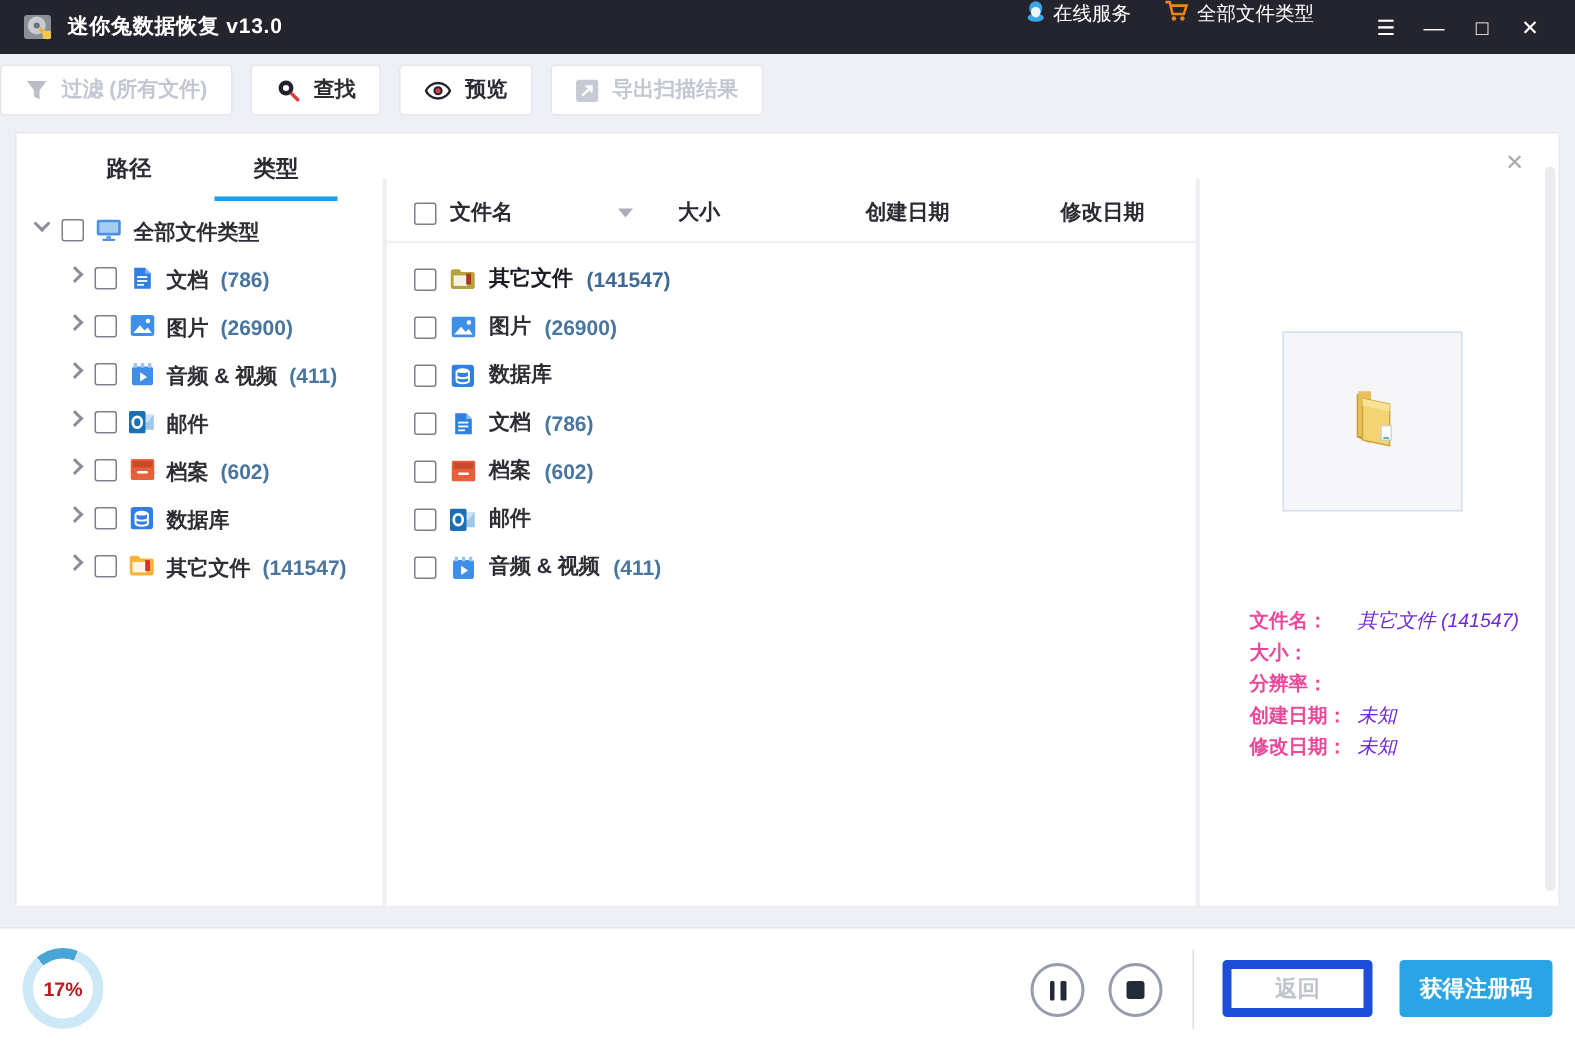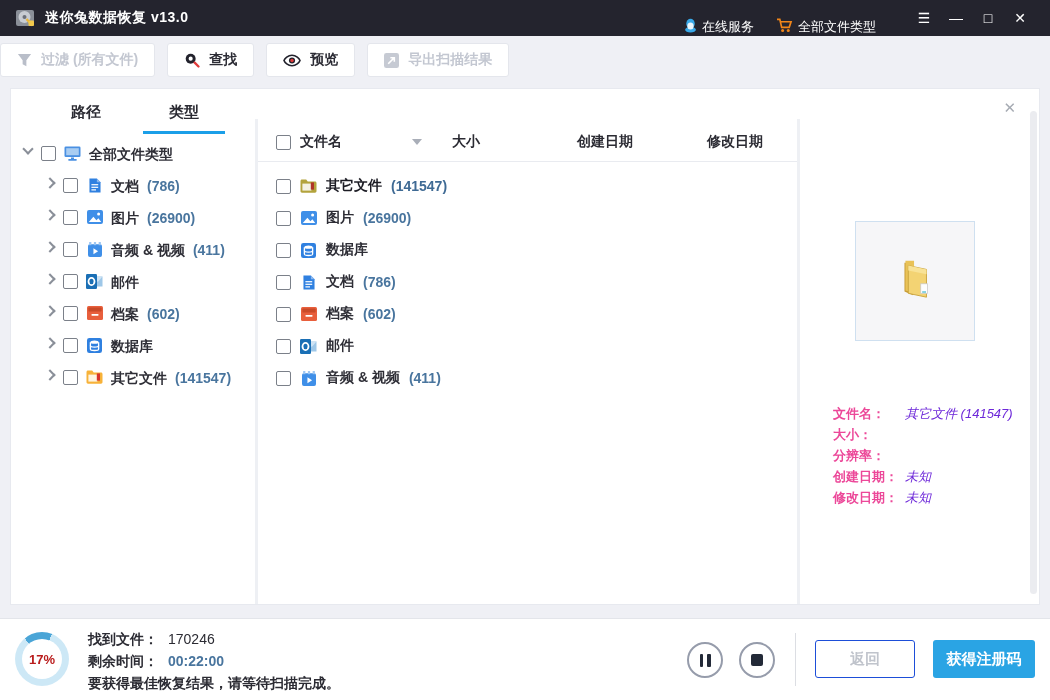--- a/index.html
+++ b/index.html
@@ -7,21 +7,21 @@
     width:1050px;height:700px;position:relative;overflow:hidden;
     background:#eff0f5;
     font-family:"Liberation Sans","DejaVu Sans",sans-serif;
     color:#2b2b33;
     -webkit-font-smoothing:antialiased;
   }
   
   .titlebar{height:36px;background:#24242e;display:flex;align-items:center;padding:0 14px;color:#fff;}
   .titlebar .logo{width:22px;height:22px;display:flex;}
   .titlebar .apptitle{font-size:14px;font-weight:700;margin-left:9px;letter-spacing:.5px;}
-  .tb-right{margin-left:auto;display:flex;align-items:flex-end;gap:22px;font-size:13px;}
+  .tb-right{margin-left:auto;display:flex;align-items:flex-start;gap:22px;font-size:13px;}
   .tb-link{display:flex;align-items:center;gap:5px;cursor:pointer;}
   .win-controls{display:flex;align-items:center;gap:0;margin-left:10px;}
   .win-btn{width:32px;text-align:center;font-size:14px;cursor:pointer;line-height:36px;}
   
   .toolbar{height:48px;display:flex;align-items:center;gap:12px;}
   .tbtn{display:flex;align-items:center;gap:9px;height:32px;padding:0 16px;background:#fff;
         border:1px solid #e4e6ec;border-radius:3px;font-size:14px;font-weight:700;color:#2c2c35;cursor:pointer;}
   .tbtn.disabled{color:#c3c7d1;}
   .tbtn svg{display:block;}
   
@@ -80,21 +80,21 @@
   .slabel{font-weight:700;}
   .sval{color:#2b2b33;}
   .sval.time{color:#49759e;font-weight:700;}
   .smsg{font-weight:700;}
   .roundbtn{position:absolute;top:23px;width:36px;height:36px;border-radius:50%;border:2px solid #969cab;
             background:#fff;box-sizing:border-box;display:flex;align-items:center;justify-content:center;cursor:pointer;}
   .pausebars{display:flex;gap:4px;}
   .pausebars i{width:3.5px;height:13px;background:#232a38;border-radius:1px;}
   .stopsq{width:12px;height:12px;background:#232a38;border-radius:2px;}
   .bdiv{position:absolute;left:795px;top:14px;width:1px;height:53px;background:#dcdee3;}
-  .backbtn{position:absolute;left:815px;top:21px;width:100px;height:38px;background:#fff;border:1px solid #1d4ed8;
+  .backbtn{position:absolute;left:815px;top:21px;width:100px;height:38px;background:#fff;border:6px solid #1d4ed8;
            border-radius:3px;font-size:15px;font-weight:700;color:#c0c4cc;cursor:pointer;
            font-family:"Liberation Sans","DejaVu Sans",sans-serif;}
   .recoverbtn{position:absolute;right:15px;top:21px;width:102px;height:38px;background:#2aa4e4;border:none;
               border-radius:3px;font-size:15px;font-weight:700;color:#fff;cursor:pointer;
               font-family:"Liberation Sans","DejaVu Sans",sans-serif;}
 </style>
 </head>
 <body>
 
 <div class="titlebar">
@@ -456,33 +456,20 @@
 
   <div class="scrolltrack"></div>
 </div>
 
 <div class="bottombar">
   <div class="progress">
     <div class="inner">
         <span>17%</span>
       </div>
   </div>
-  <div class="stat">
-    <div class="srow">
-      <span class="slabel">找到文件：</span>
-      <span class="sval">170246</span>
-    </div>
-    <div class="srow">
-      <span class="slabel">剩余时间：</span>
-      <span class="sval time">00:22:00</span>
-    </div>
-    <div class="srow">
-      <span class="smsg">要获得最佳恢复结果，请等待扫描完成。</span>
-    </div>
-  </div>
   <div class="roundbtn" style="left:687px">
     <span class="pausebars">
         <i></i>
         <i></i>
       </span>
   </div>
   <div class="roundbtn" style="left:739px">
     <span class="stopsq"></span>
   </div>
   <div class="bdiv"></div>

